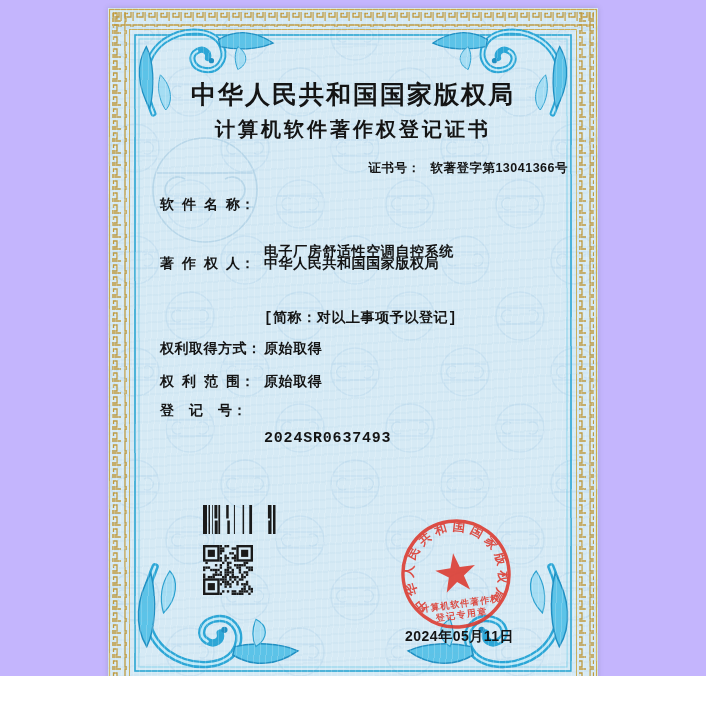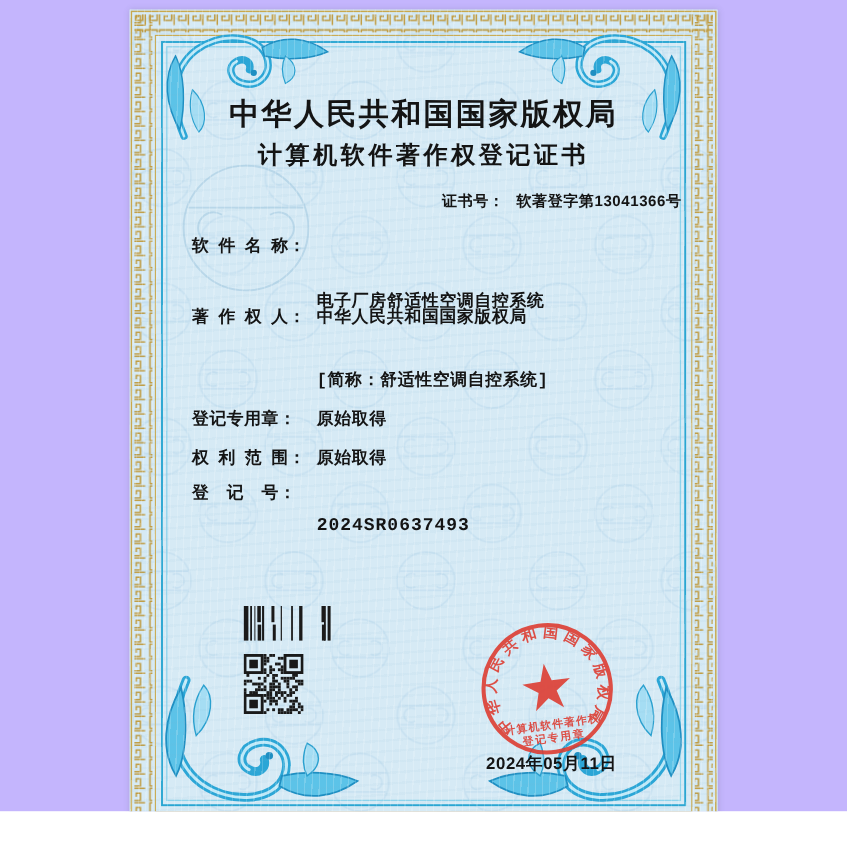--- a/index.html
+++ b/index.html
@@ -101,29 +101,29 @@
 
     <div class="content">
       <div class="title1">中华人民共和国国家版权局</div>
       <div class="title2">计算机软件著作权登记证书</div>
 
       <div class="certno">
         <span>证书号：</span><span class="val">软著登字第13041366号</span>
       </div>
 
       <div class="row r-name">
-        <span class="lbl">软 件 名 称：</span><span class="vals"><span class="vline">电子厂房舒适性空调自控系统</span><span class="vline">[简称：舒适性空调自控系统]</span></span>
+        <span class="lbl">软 件 名 称：</span><span class="vals"><span class="vline">电子厂房舒适性空调自控系统</span><span class="vline">[简称：对以上事项予以登记]</span></span>
       </div>
 
       <div class="row r-owner">
         <span class="lbl">著 作 权 人：</span><span class="vals">中华人民共和国国家版权局</span>
       </div>
 
       <div class="row r-acq">
-        <span class="lbl">登记专用章：</span><span class="vals">原始取得</span>
+        <span class="lbl">权利取得方式：</span><span class="vals">原始取得</span>
       </div>
 
       <div class="row r-scope">
         <span class="lbl">权 利 范 围：</span><span class="vals">原始取得</span>
       </div>
 
       <div class="row r-reg">
         <span class="lbl">登　记　号：</span><span class="vals">2024SR0637493</span>
       </div>
 

